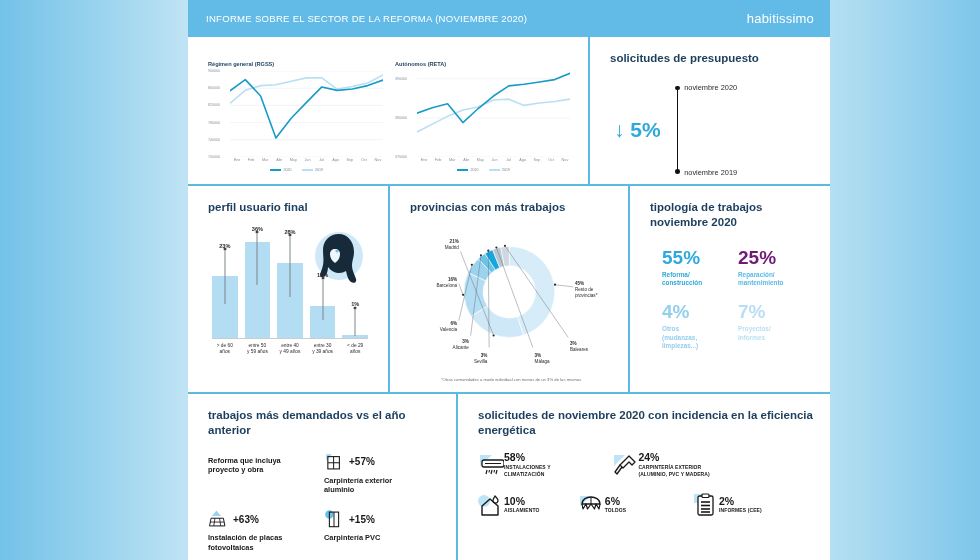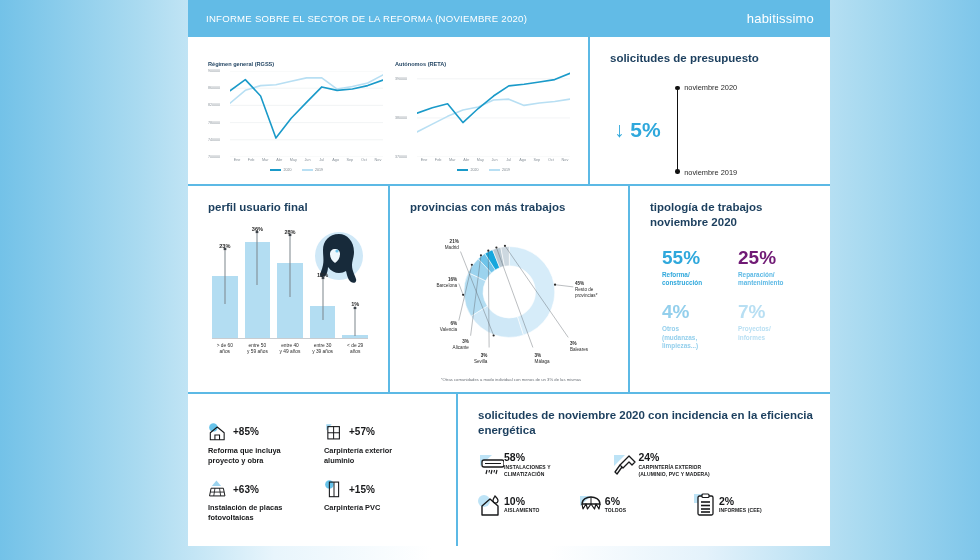--- a/index.html
+++ b/index.html
@@ -343,30 +343,23 @@
 informes</div>
             </div>
           </div>
       </div>
     </div>
 
     <div class="hdiv"></div>
 
     <div class="row">
       <div class="panel" style="width:268px;flex:none">
+        <h2>trabajos más demandados vs el año anterior</h2>
         <div class="dgrid" id="dem-grid">
             <div class="dcell">
-              <div class="drow">
-                <svg viewBox="0 0 26 24" width="20" height="20" class="icon">
-                  <circle cx="7" cy="6" r="5.5" fill="#67c3ea"></circle>
-                  <path d="M3 13 L12 5.5 L21 13 V22 H3 Z" fill="none" stroke="#17181a" stroke-width="1.4" stroke-linejoin="round"></path>
-                  <path d="M9 22 V16 H15 V22" fill="none" stroke="#17181a" stroke-width="1.4"></path>
-                </svg>
-                <div class="dpct">+85%</div>
-              </div>
               <div class="dcap" style="white-space: pre-line;">Reforma que incluya
 proyecto y obra</div>
             </div>
             <div class="dcell">
               <div class="drow">
                 <svg viewBox="0 0 26 24" width="20" height="20" class="icon">
                   <path d="M3 2 L10 2 L3 10 Z" fill="#9bd3ee"></path>
                   <rect x="5" y="5" width="15" height="16" fill="none" stroke="#17181a" stroke-width="1.4"></rect>
                   <line x1="12.5" y1="5" x2="12.5" y2="21" stroke="#17181a" stroke-width="1.3"></line>
                   <line x1="5" y1="13" x2="20" y2="13" stroke="#17181a" stroke-width="1.3"></line>

